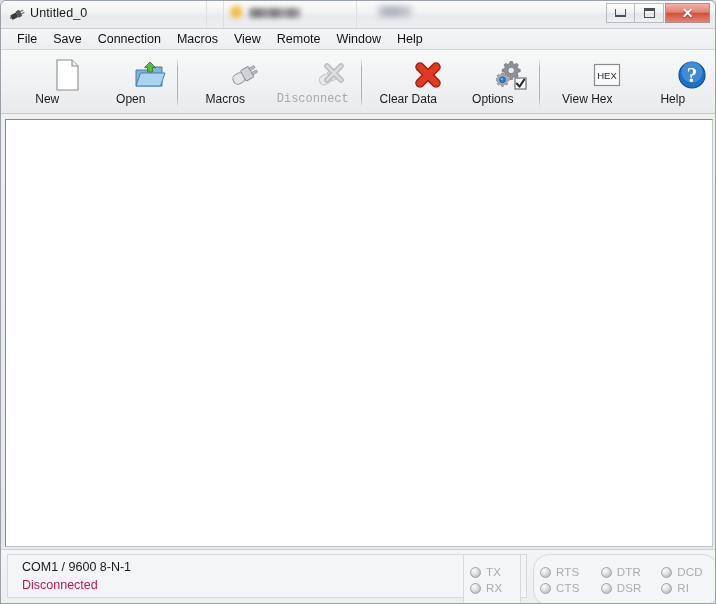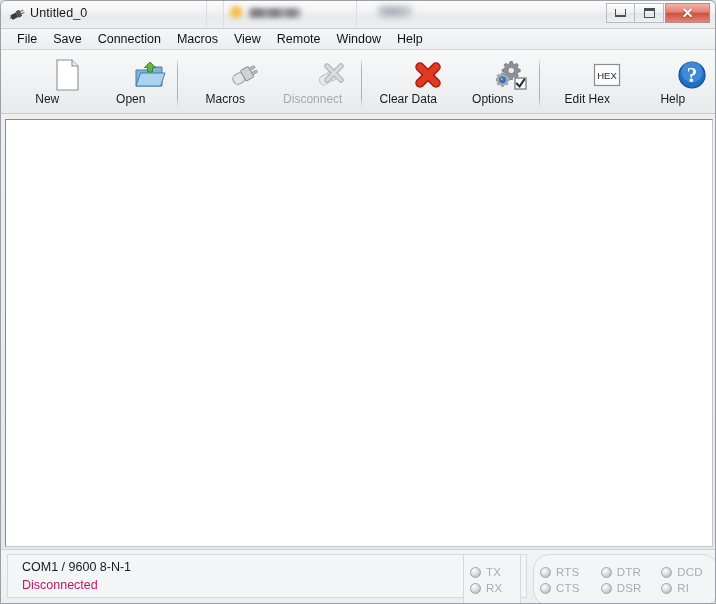--- a/index.html
+++ b/index.html
@@ -91,21 +91,21 @@
     padding-left:5px;
   }
   .tbtn{
     width:auto;min-width:44px;height:58px;margin-top:3px;
     display:flex;flex-direction:column;align-items:center;justify-content:flex-start;
     padding:4px 6px 0 6px;box-sizing:border-box;cursor:default;border:1px solid transparent;border-radius:3px;
   }
   .tbtn.disabled{cursor:default;}
   .tb-ico{height:33px;display:flex;align-items:center;justify-content:center;margin-left:39px;}
   .tb-lbl{font-size:12px;color:#1b1b1b;margin-top:1px;white-space:nowrap;}
-  .tb-lbl.dim{color:#a6a9ad;}
+  .tb-lbl.dim{color:#a6a9ad;font-family:Liberation Mono, monospace;}
   .tsep{width:1px;height:50px;margin:8px 4px 0 4px;background:linear-gradient(to bottom,rgba(160,163,168,0) 0%,#aeb1b6 20%,#aeb1b6 80%,rgba(160,163,168,0) 100%);}
 
   
   .term-wrap{
     position:absolute;left:4px;top:118px;width:708px;height:428px;
     box-sizing:border-box;
     border:1px solid #848a92;
     border-right-color:#c3c7cc;border-bottom-color:#c3c7cc;
     background:#ffffff;
   }
@@ -298,21 +298,21 @@
 
     <div class="tsep"></div>
 
     <div class="tbtn">
       <span class="tb-ico">
         <svg width="34" height="32" viewBox="0 0 34 32">
           <rect x="4.5" y="5.5" width="25" height="21" fill="#fbfbfb" stroke="#8a8d91" stroke-width="1.2"></rect>
           <text x="17" y="19.5" text-anchor="middle" font-family="Liberation Sans, sans-serif" font-size="9.5" fill="#2b2b2b">HEX</text>
         </svg>
       </span>
-      <span class="tb-lbl">Edit Hex</span>
+      <span class="tb-lbl">View Hex</span>
     </div>
 
     <div class="tbtn">
       <span class="tb-ico">
         <svg width="32" height="32" viewBox="0 0 32 32">
           <circle cx="16" cy="16" r="13" fill="#1f6fc4" stroke="#0d4f95" stroke-width="1.2"></circle>
           <circle cx="16" cy="13" r="10.5" fill="#5ba3e0" opacity=".55"></circle>
           <text x="16" y="23" text-anchor="middle" font-family="Liberation Serif, serif" font-size="21" font-weight="bold" fill="#ffffff">?</text>
         </svg>
       </span>

